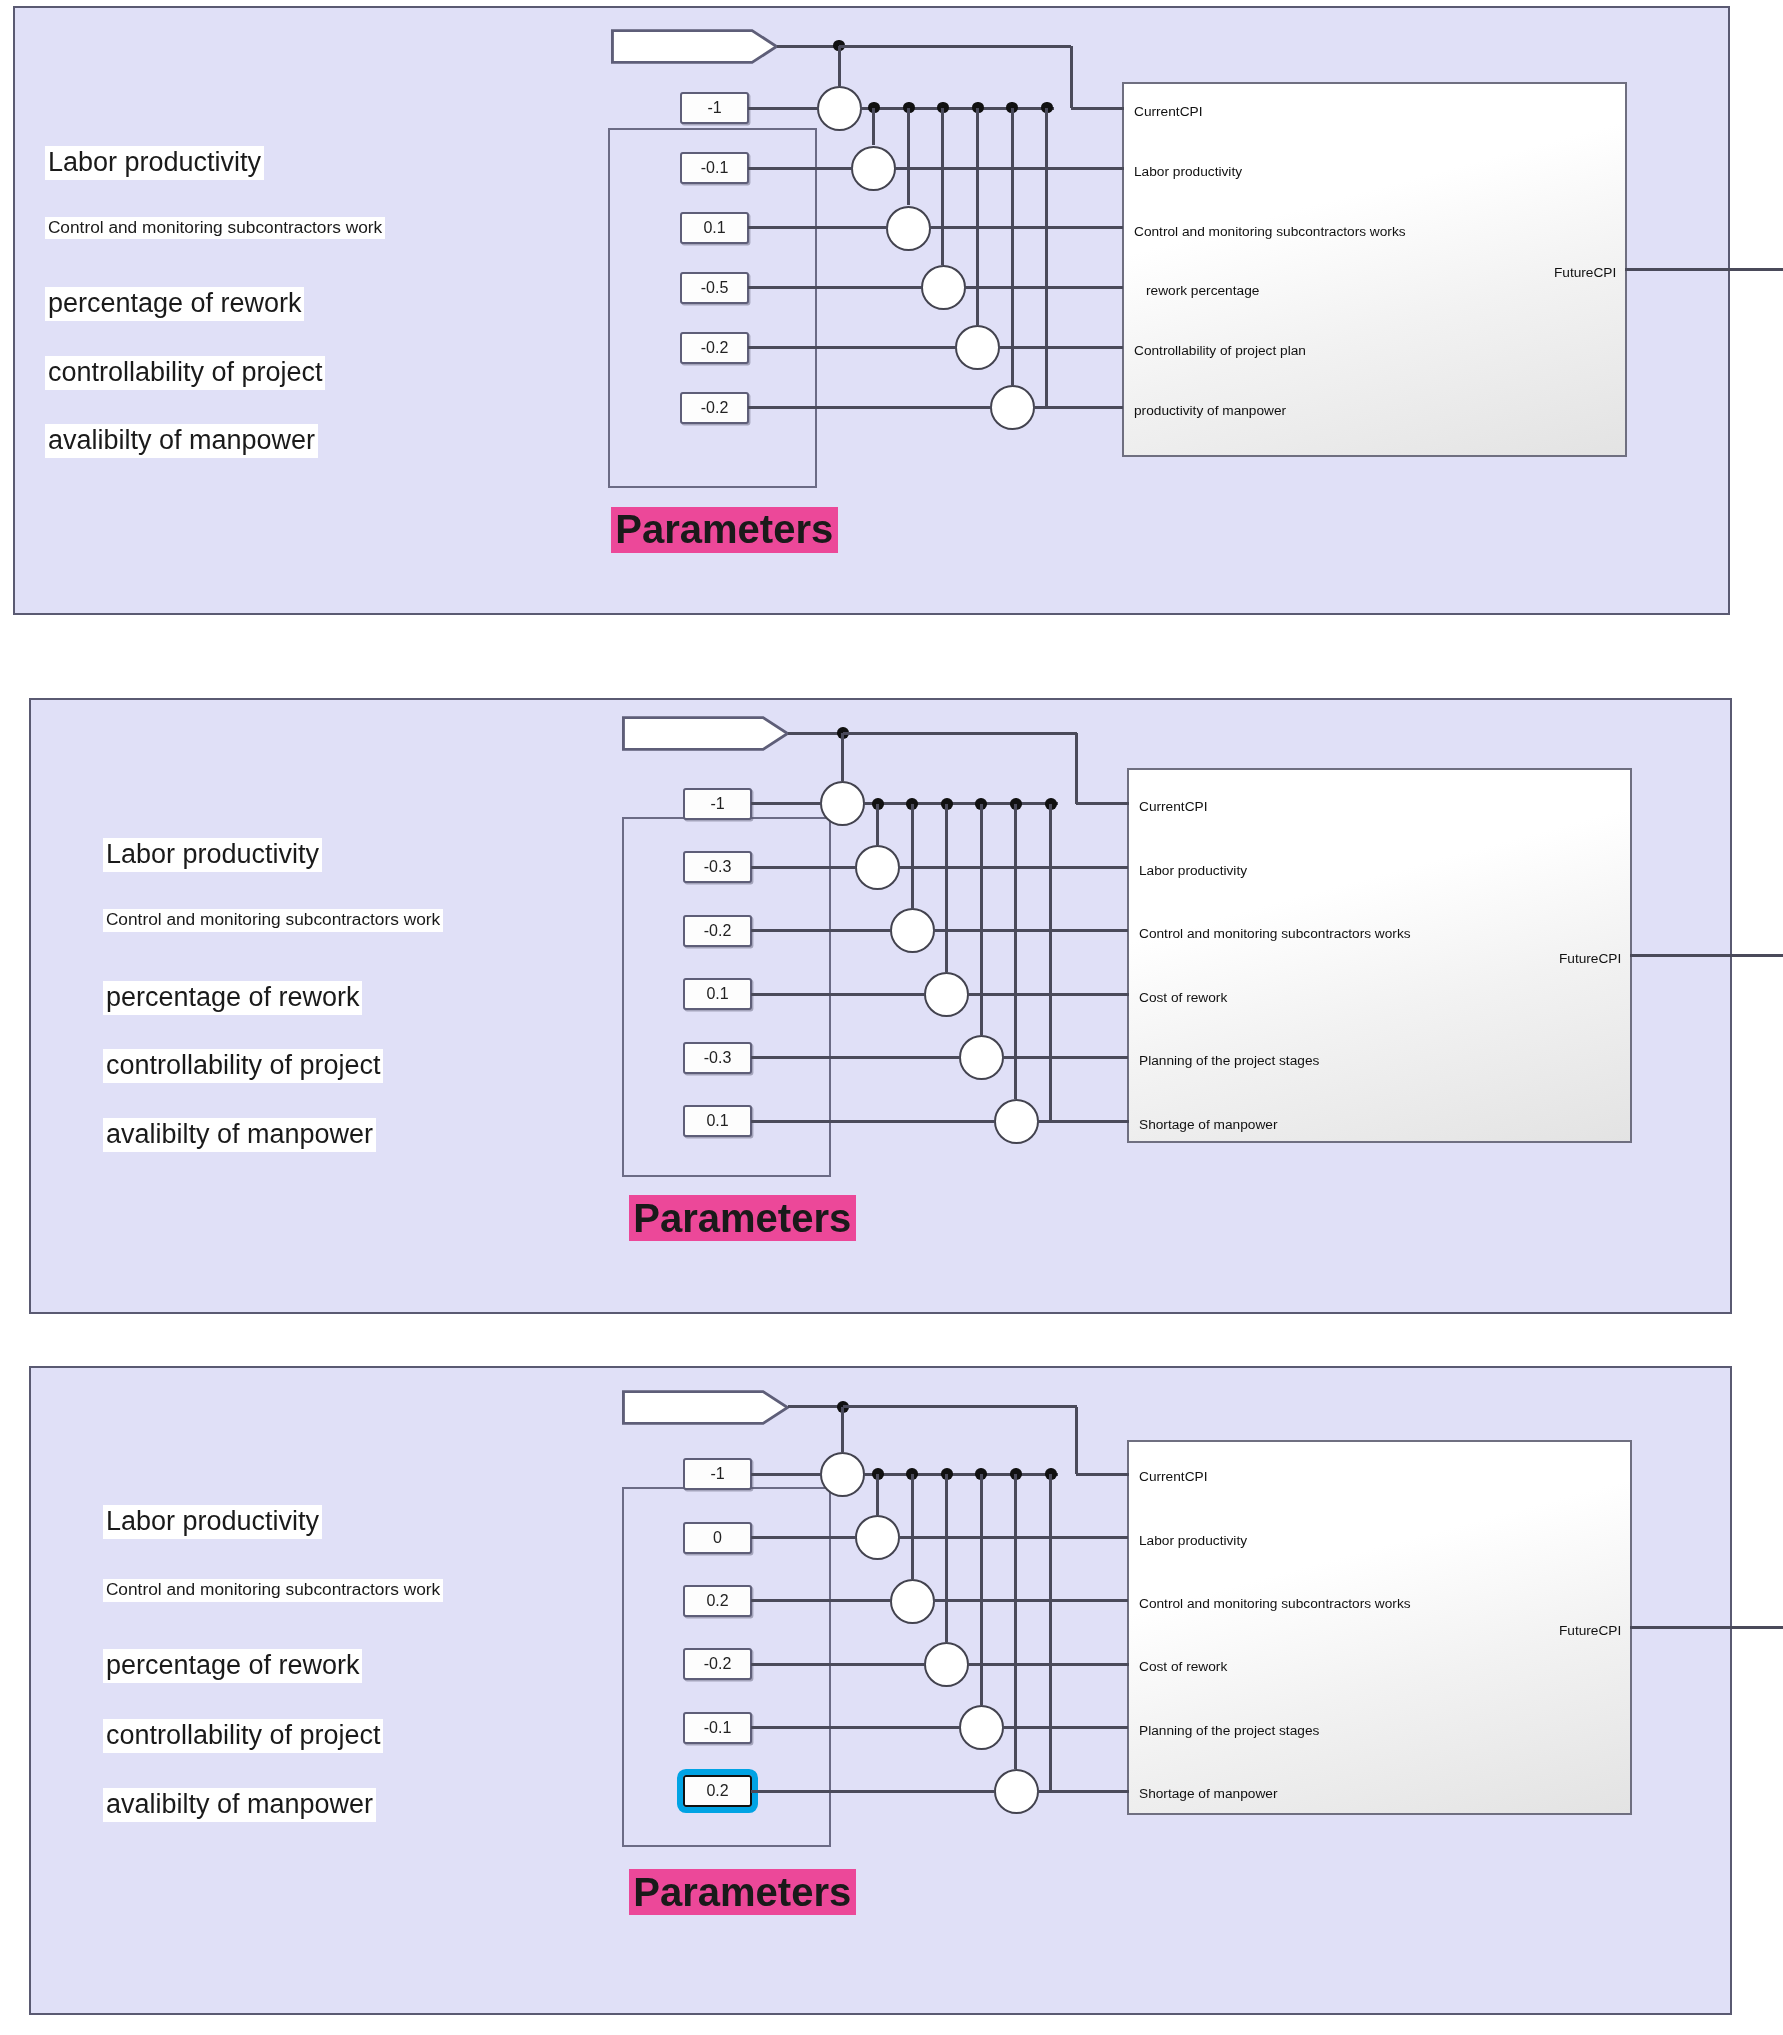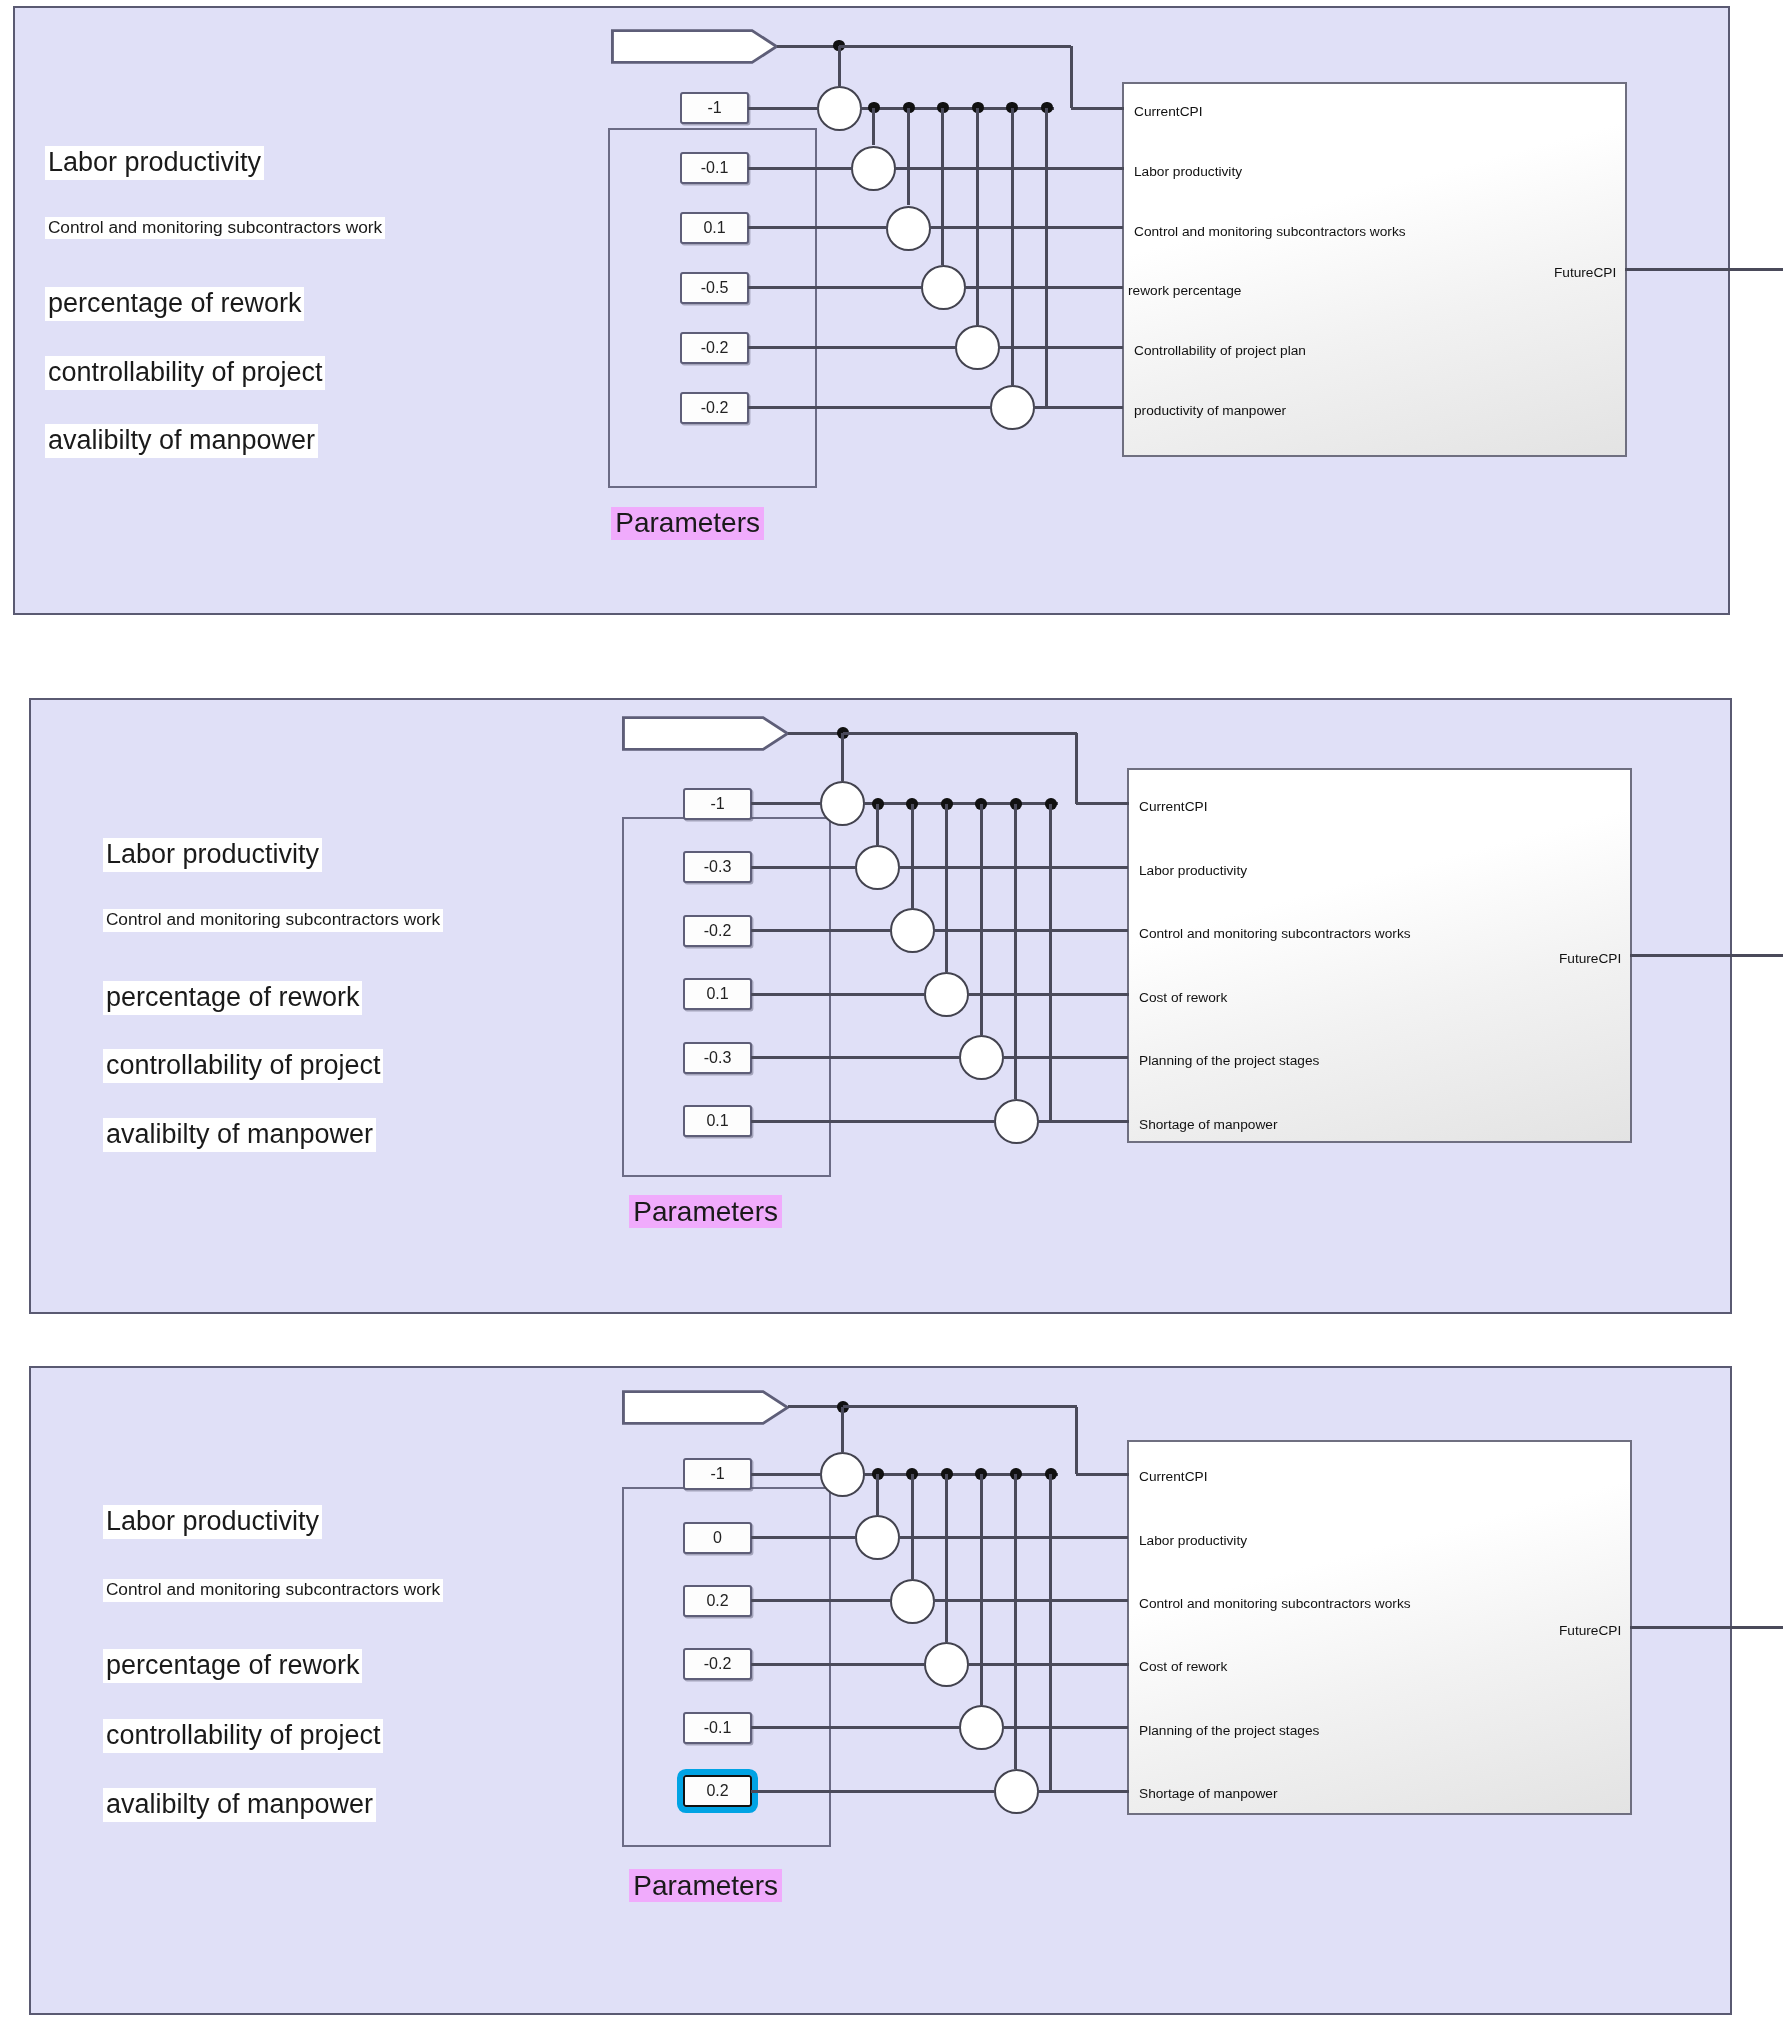--- a/index.html
+++ b/index.html
@@ -34,25 +34,26 @@
 
   
   .param-frame{
     position:absolute;
     border:2.9px solid #6b6b85;
     box-sizing:border-box;
     background:transparent;
   }
   .param-caption{
     position:absolute;
-    background:#f0abfc;
+    background:#ec4899;
     color:#1a1a1a;
-    font-size:28px;
+    font-size:40px;
     white-space:nowrap;
     padding:0.7px 4.3px;
+    font-weight:bold;
   }
 
   
   .constbox{
     position:absolute;
     width:69px;height:32px;
     background:#fdfdfd;
     border:2.2px solid #5e5e78;
     border-radius:2.9px;
     box-sizing:border-box;
@@ -135,21 +136,21 @@
       <div class="mulcircle" style="left:802px;top:78px;"></div>
       <div class="mulcircle" style="left:836px;top:138px;"></div>
       <div class="mulcircle" style="left:871px;top:198px;"></div>
       <div class="mulcircle" style="left:906px;top:257px;"></div>
       <div class="mulcircle" style="left:940px;top:317px;"></div>
       <div class="mulcircle" style="left:975px;top:377px;"></div>
       <div class="sysblock" style="left:1107px;top:74px;width:505px;height:375px;">
         <div class="sysport" style="left:10px;top:21px;">CurrentCPI</div>
         <div class="sysport" style="left:10px;top:81px;">Labor productivity</div>
         <div class="sysport" style="left:10px;top:141px;">Control and monitoring subcontractors works</div>
-        <div class="sysport" style="left:4px;top:200px;">rework percentage</div>
+        <div class="sysport" style="left:22px;top:200px;">rework percentage</div>
         <div class="sysport" style="left:10px;top:260px;">Controllability of project plan</div>
         <div class="sysport" style="left:10px;top:320px;">productivity of manpower</div>
         <div class="sysport out" style="right:8.7px;top:182px;">FutureCPI</div>
       </div>
       <div class="wire-h" style="left:762px;top:37px;width:63px;"></div>
       <div class="junction" style="left:818px;top:32px;"></div>
       <div class="wire-v" style="left:823px;top:38px;height:40px;"></div>
       <div class="wire-h" style="left:824px;top:37px;width:232px;"></div>
       <div class="wire-v" style="left:1055px;top:38px;height:62px;"></div>
       <div class="wire-h" style="left:1056px;top:99px;width:53px;"></div>

